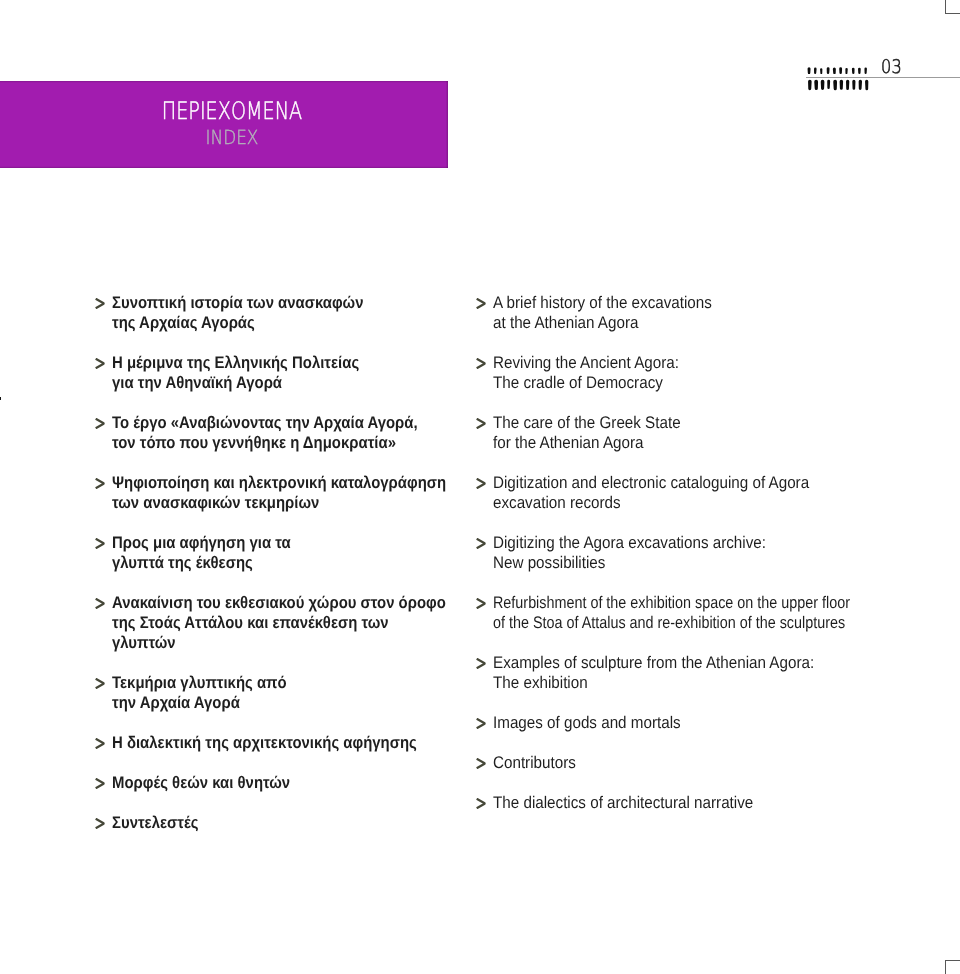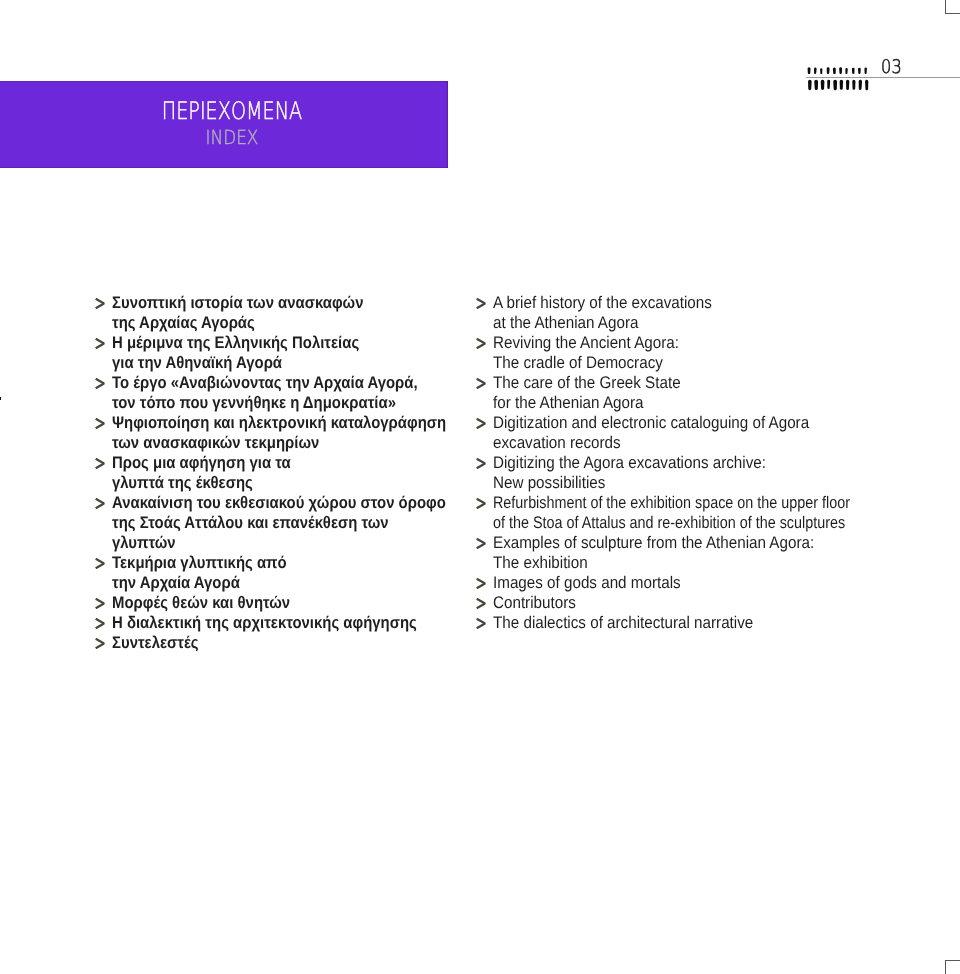--- a/index.html
+++ b/index.html
@@ -66,38 +66,38 @@
   }
   .marker svg { display:block; }
   .itemtext {
     white-space:pre-line; color:#1f1f1f; margin-left:16.5px; position:relative; top:-0.8px;
     transform-origin:0% 50%; will-change:opacity;
   }
 
   .col .item { line-height:20px; font-size:16.8px; }
   .col-left .itemtext { transform:scaleX(0.889); }
   .col-right .itemtext { transform:scaleX(0.906); }
-  .col .item + .item { }
+  .col .item + .item { margin-top:20px; }
 </style>
 </head>
 <body style="background: rgb(255, 255, 255);">
 
 <div class="page">
 
   <div class="cropmark">
     <span class="v" style="background: rgb(87, 87, 87);"></span>
     <span class="h" style="background: rgb(87, 87, 87);"></span>
   </div>
   <div class="cropmark-b">
     <span class="v" style="background: rgb(87, 87, 87);"></span>
     <span class="h" style="background: rgb(87, 87, 87);"></span>
   </div>
   <div class="edgetick"></div>
 
-  <div class="banner" style="background: #6d28d9;">
+  <div class="banner" style="background: #a21caf;">
     <div class="banner-title" style="color: rgb(255, 255, 255); -webkit-text-stroke-color: rgb(255, 255, 255);">ΠΕΡΙΕΧΟΜΕΝΑ</div>
     <div class="banner-sub" style="color: rgb(178, 179, 185); -webkit-text-stroke-color: rgb(178, 179, 185);">INDEX</div>
   </div>
 
   <div class="folio" style="color: rgb(31, 31, 31); -webkit-text-stroke-color: rgb(31, 31, 31);">03</div>
   <div class="rule" style="background: rgb(156, 156, 156);"></div>
   <div class="colonnade">
       <svg width="70" height="26" viewBox="0 0 70 26">
         <path d="M1.55 2.80 Q1.55 1.30 3.05 1.30 Q4.55 1.30 4.55 2.80 L4.28 6.90 Q4.25 8.10 3.05 8.10 Q1.85 8.10 1.82 6.90 Z" fill="#0d0d0d"></path>
         <path d="M8.01 2.90 Q8.01 1.60 9.31 1.60 Q10.61 1.60 10.61 2.90 L10.23 7.06 Q10.20 8.10 9.16 8.10 Q8.12 8.10 8.09 7.06 Z" fill="#0d0d0d"></path>
@@ -185,29 +185,29 @@
         </span>
         <div class="itemtext">Τεκμήρια γλυπτικής από
 την Αρχαία Αγορά</div>
       </div>
       <div class="item">
         <span class="marker" title="&gt;">
           <svg width="9.6" height="11" viewBox="0 0 96 110" aria-hidden="true">
             <path d="M7 7 L86 52.5 L86 57.5 L7 103" fill="none" stroke="#464839" stroke-width="22" stroke-linejoin="round" stroke-linecap="butt"></path>
           </svg>
         </span>
+        <div class="itemtext">Η διαλεκτική της αρχιτεκτονικής αφήγησης</div>
+      </div>
+      <div class="item">
+        <span class="marker" title="&gt;">
+          <svg width="9.6" height="11" viewBox="0 0 96 110" aria-hidden="true">
+            <path d="M7 7 L86 52.5 L86 57.5 L7 103" fill="none" stroke="#464839" stroke-width="22" stroke-linejoin="round" stroke-linecap="butt"></path>
+          </svg>
+        </span>
         <div class="itemtext">Μορφές θεών και θνητών</div>
-      </div>
-      <div class="item">
-        <span class="marker" title="&gt;">
-          <svg width="9.6" height="11" viewBox="0 0 96 110" aria-hidden="true">
-            <path d="M7 7 L86 52.5 L86 57.5 L7 103" fill="none" stroke="#464839" stroke-width="22" stroke-linejoin="round" stroke-linecap="butt"></path>
-          </svg>
-        </span>
-        <div class="itemtext">Η διαλεκτική της αρχιτεκτονικής αφήγησης</div>
       </div>
       <div class="item">
         <span class="marker" title="&gt;">
           <svg width="9.6" height="11" viewBox="0 0 96 110" aria-hidden="true">
             <path d="M7 7 L86 52.5 L86 57.5 L7 103" fill="none" stroke="#464839" stroke-width="22" stroke-linejoin="round" stroke-linecap="butt"></path>
           </svg>
         </span>
         <div class="itemtext">Συντελεστές</div>
       </div>
     </div>

